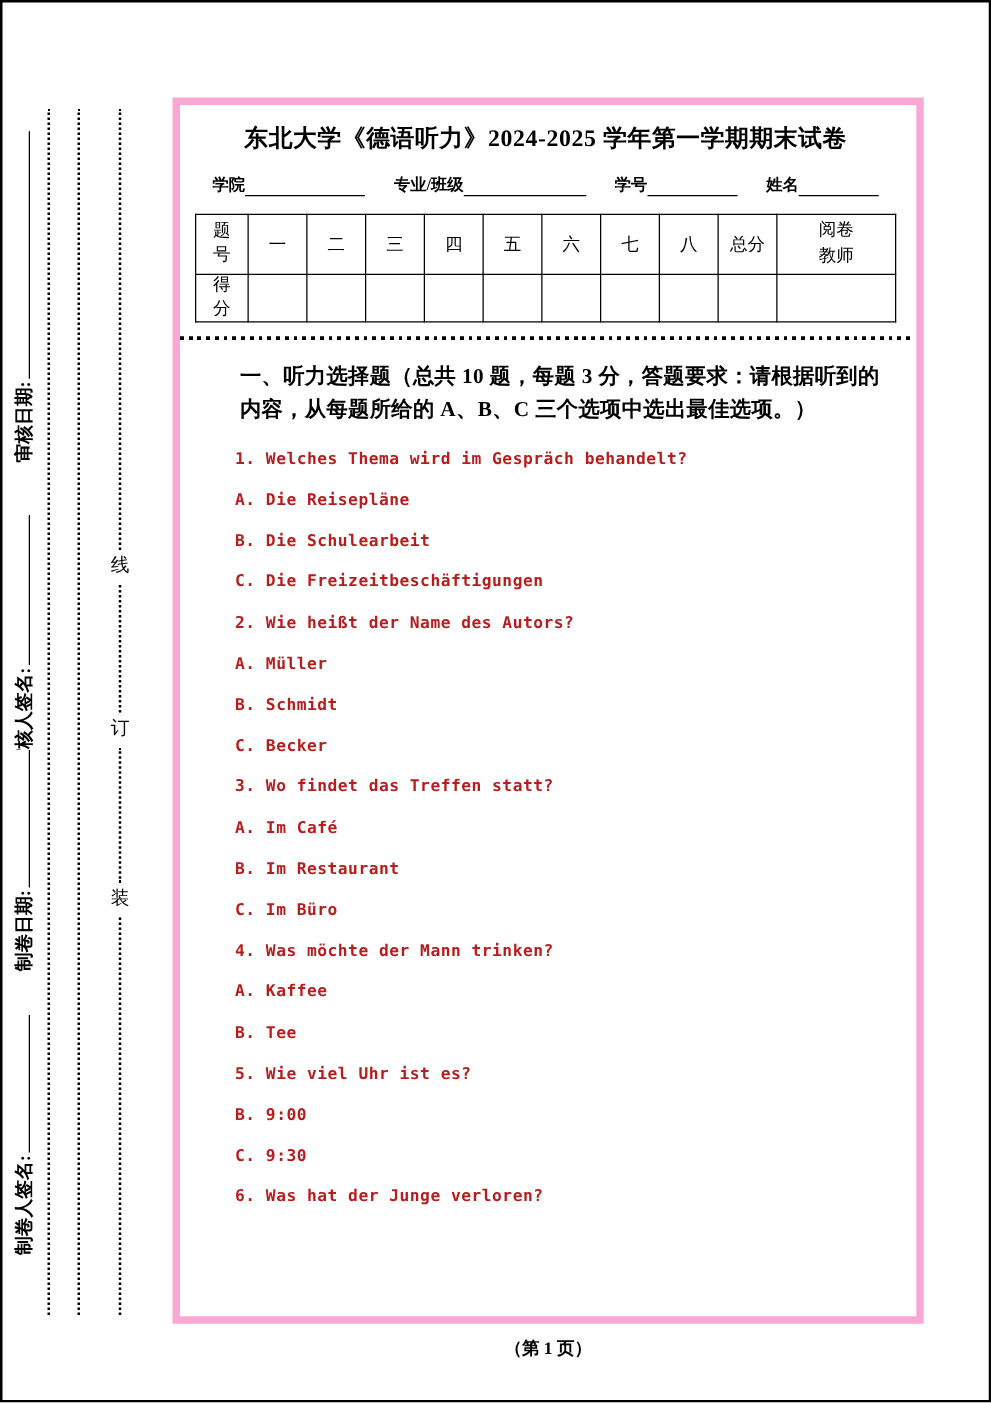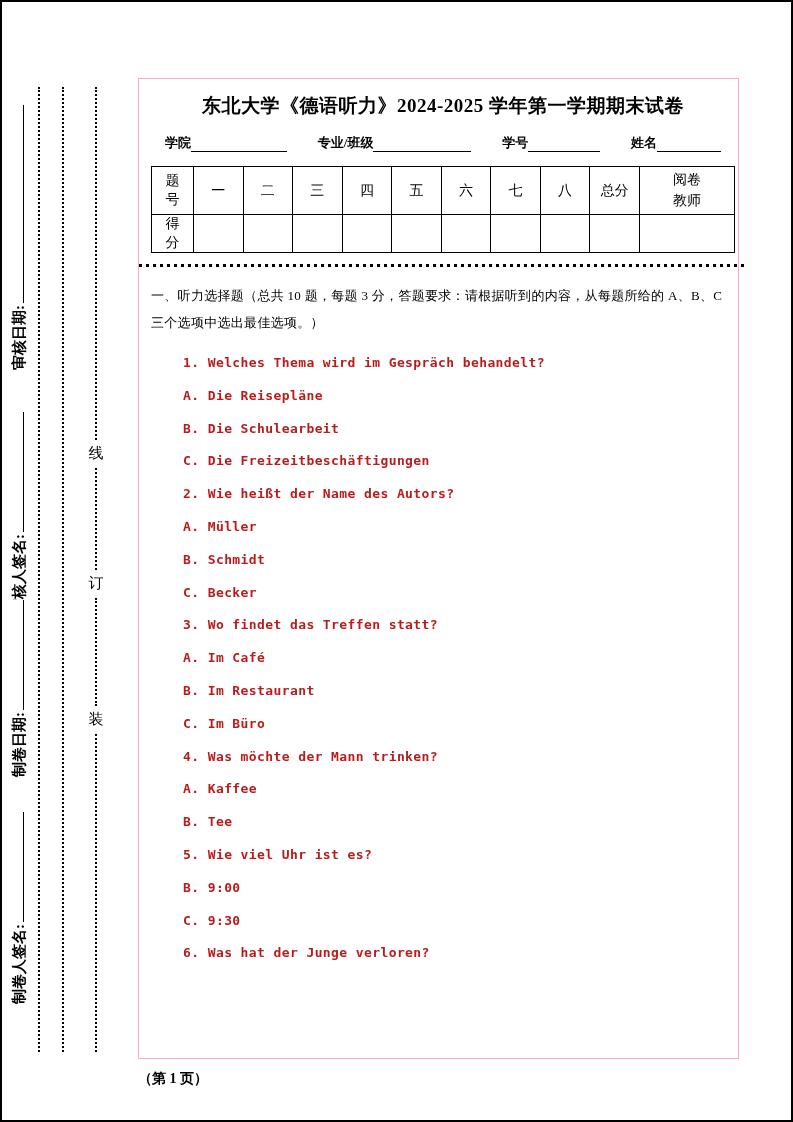--- a/index.html
+++ b/index.html
@@ -18,21 +18,21 @@
     transform:rotate(-90deg); transform-origin:0 100%;
     white-space:nowrap; background:#fff;
     font-weight:bold; font-size:15px;
   }
   .sig-line { display:inline-block; height:15px; width:130px;
               border-bottom:1.5px solid #000; margin-left:2px; }
 
   
   .exam-box {
     position:absolute; left:136px; top:76px; width:601px; height:981px;
-    border:1px solid #f9a8d4; box-sizing:border-box; padding:10px 3px 0 12px;
+    border:6px solid #f9a8d4; box-sizing:border-box; padding:10px 16px 0 12px;
   }
   .exam-title {
     margin-top:4px; text-align:center; font-size:19px; font-weight:bold;
     letter-spacing:0.5px;
   }
   .info-row {
     margin-top:15px; display:flex; justify-content:space-between;
     padding:0 14px; font-size:13px; font-weight:bold; align-items:flex-end;
   }
   .info-field { display:flex; align-items:flex-end; }
@@ -43,32 +43,32 @@
   table.score td { border:1.5px solid #000; text-align:center;
                    vertical-align:middle; padding:0; }
   tr.r1 { height:48px; }
   tr.r2 { height:38px; }
   .stack2 { display:inline-block; width:1.1em; line-height:1.3; }
   .stack4 { display:inline-block; width:2.3em; line-height:1.45; }
 
   .dot-sep { margin:11px -12px 0 -12px; height:3px;
     background-image:repeating-linear-gradient(to right,#000 0 3px,transparent 3px 7px); }
 
-  .section-intro { margin-top:15px; font-size:13px; font-weight:400;
-                   line-height:27px; letter-spacing:0.3px; }
+  .section-intro { margin-top:15px; font-size:17px; font-weight:700;
+                   line-height:27px; letter-spacing:0.3px;margin-left:36px; }
 
   .questions { margin-top:11px;
     font-family:"DejaVu Sans Mono","Liberation Mono",monospace;
     font-size:13px; font-weight:600; line-height:32.8px; color:#b91c1c;
     letter-spacing:0.4px;margin-left:32px; }
   .qline { white-space:nowrap; }
 
   .page-footer {
     position:absolute; left:136px; top:1068px; width:601px;
-    font-size:14px; font-weight:bold;
+    text-align:center; font-size:14px; font-weight:bold;
   }
 </style>
 </head>
 <body>
 
 <div class="page">
 
   <div class="dotted-v" style="left:36px; top:85px; height:965px;"></div>
   <div class="dotted-v" style="left:60px; top:85px; height:965px;"></div>
 

